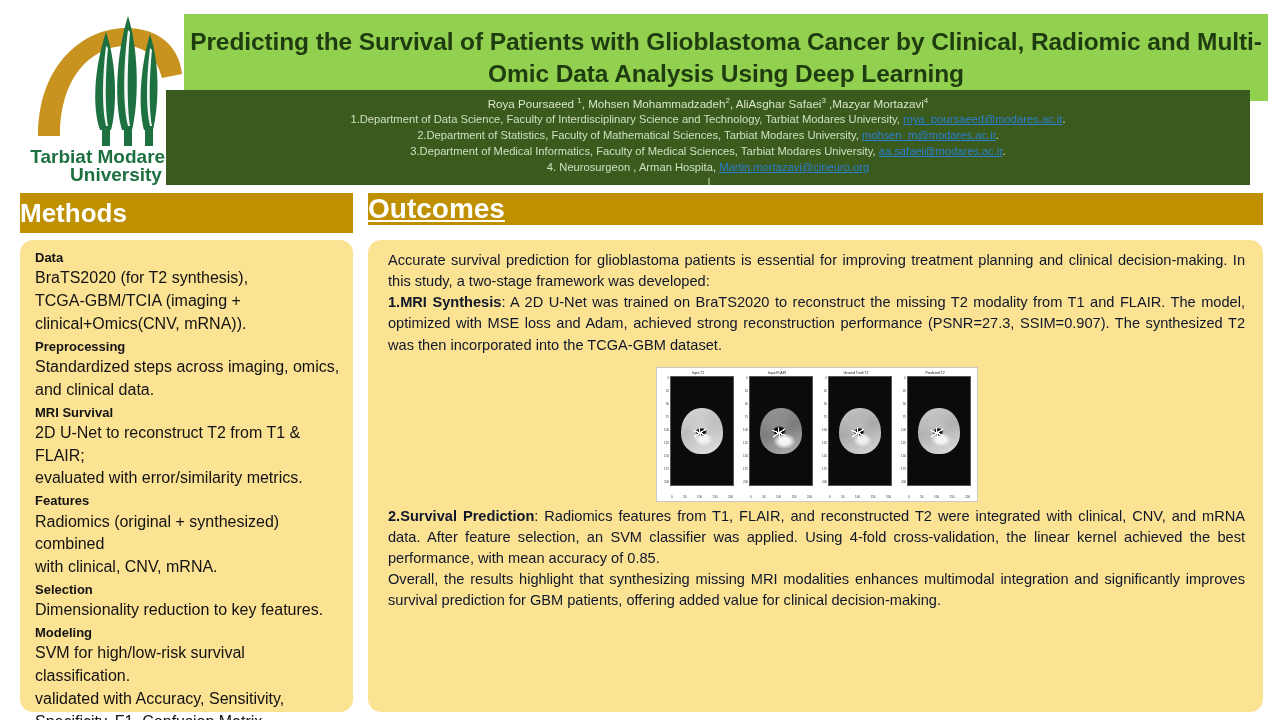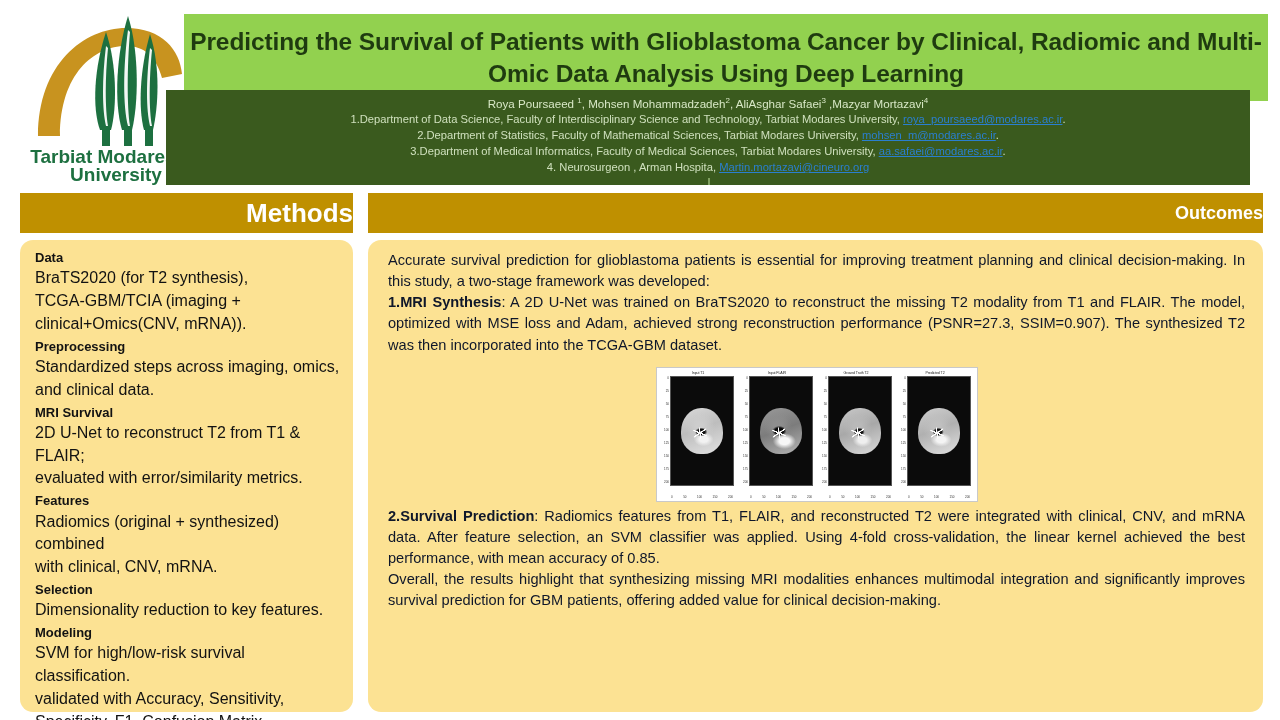--- a/index.html
+++ b/index.html
@@ -91,36 +91,37 @@
     background: #7fa05f;
   }
 
   
   .sec-header {
     position: absolute;
     background: #BF9000;
     color: #ffffff;
     display: flex;
     align-items: center;
-    justify-content: flex-end;
+    justify-content: flex-start;
     font-weight: bold;
   }
   #methods-header {
     left: 20px;
     top: 193px;
     width: 333px;
     height: 40px;
     font-size: 26px;
   }
   #outcomes-header {
     left: 368px;
     top: 193px;
     width: 895px;
-    height: 40px;
-    font-size: 18px;
+    height: 32px;
+    font-size: 28px;
+    text-decoration: underline;
   }
 
   
   .panel {
     position: absolute;
     background: #FCE293;
     box-sizing: border-box;
     border-radius: 13px;
   }
   #methods-panel {

